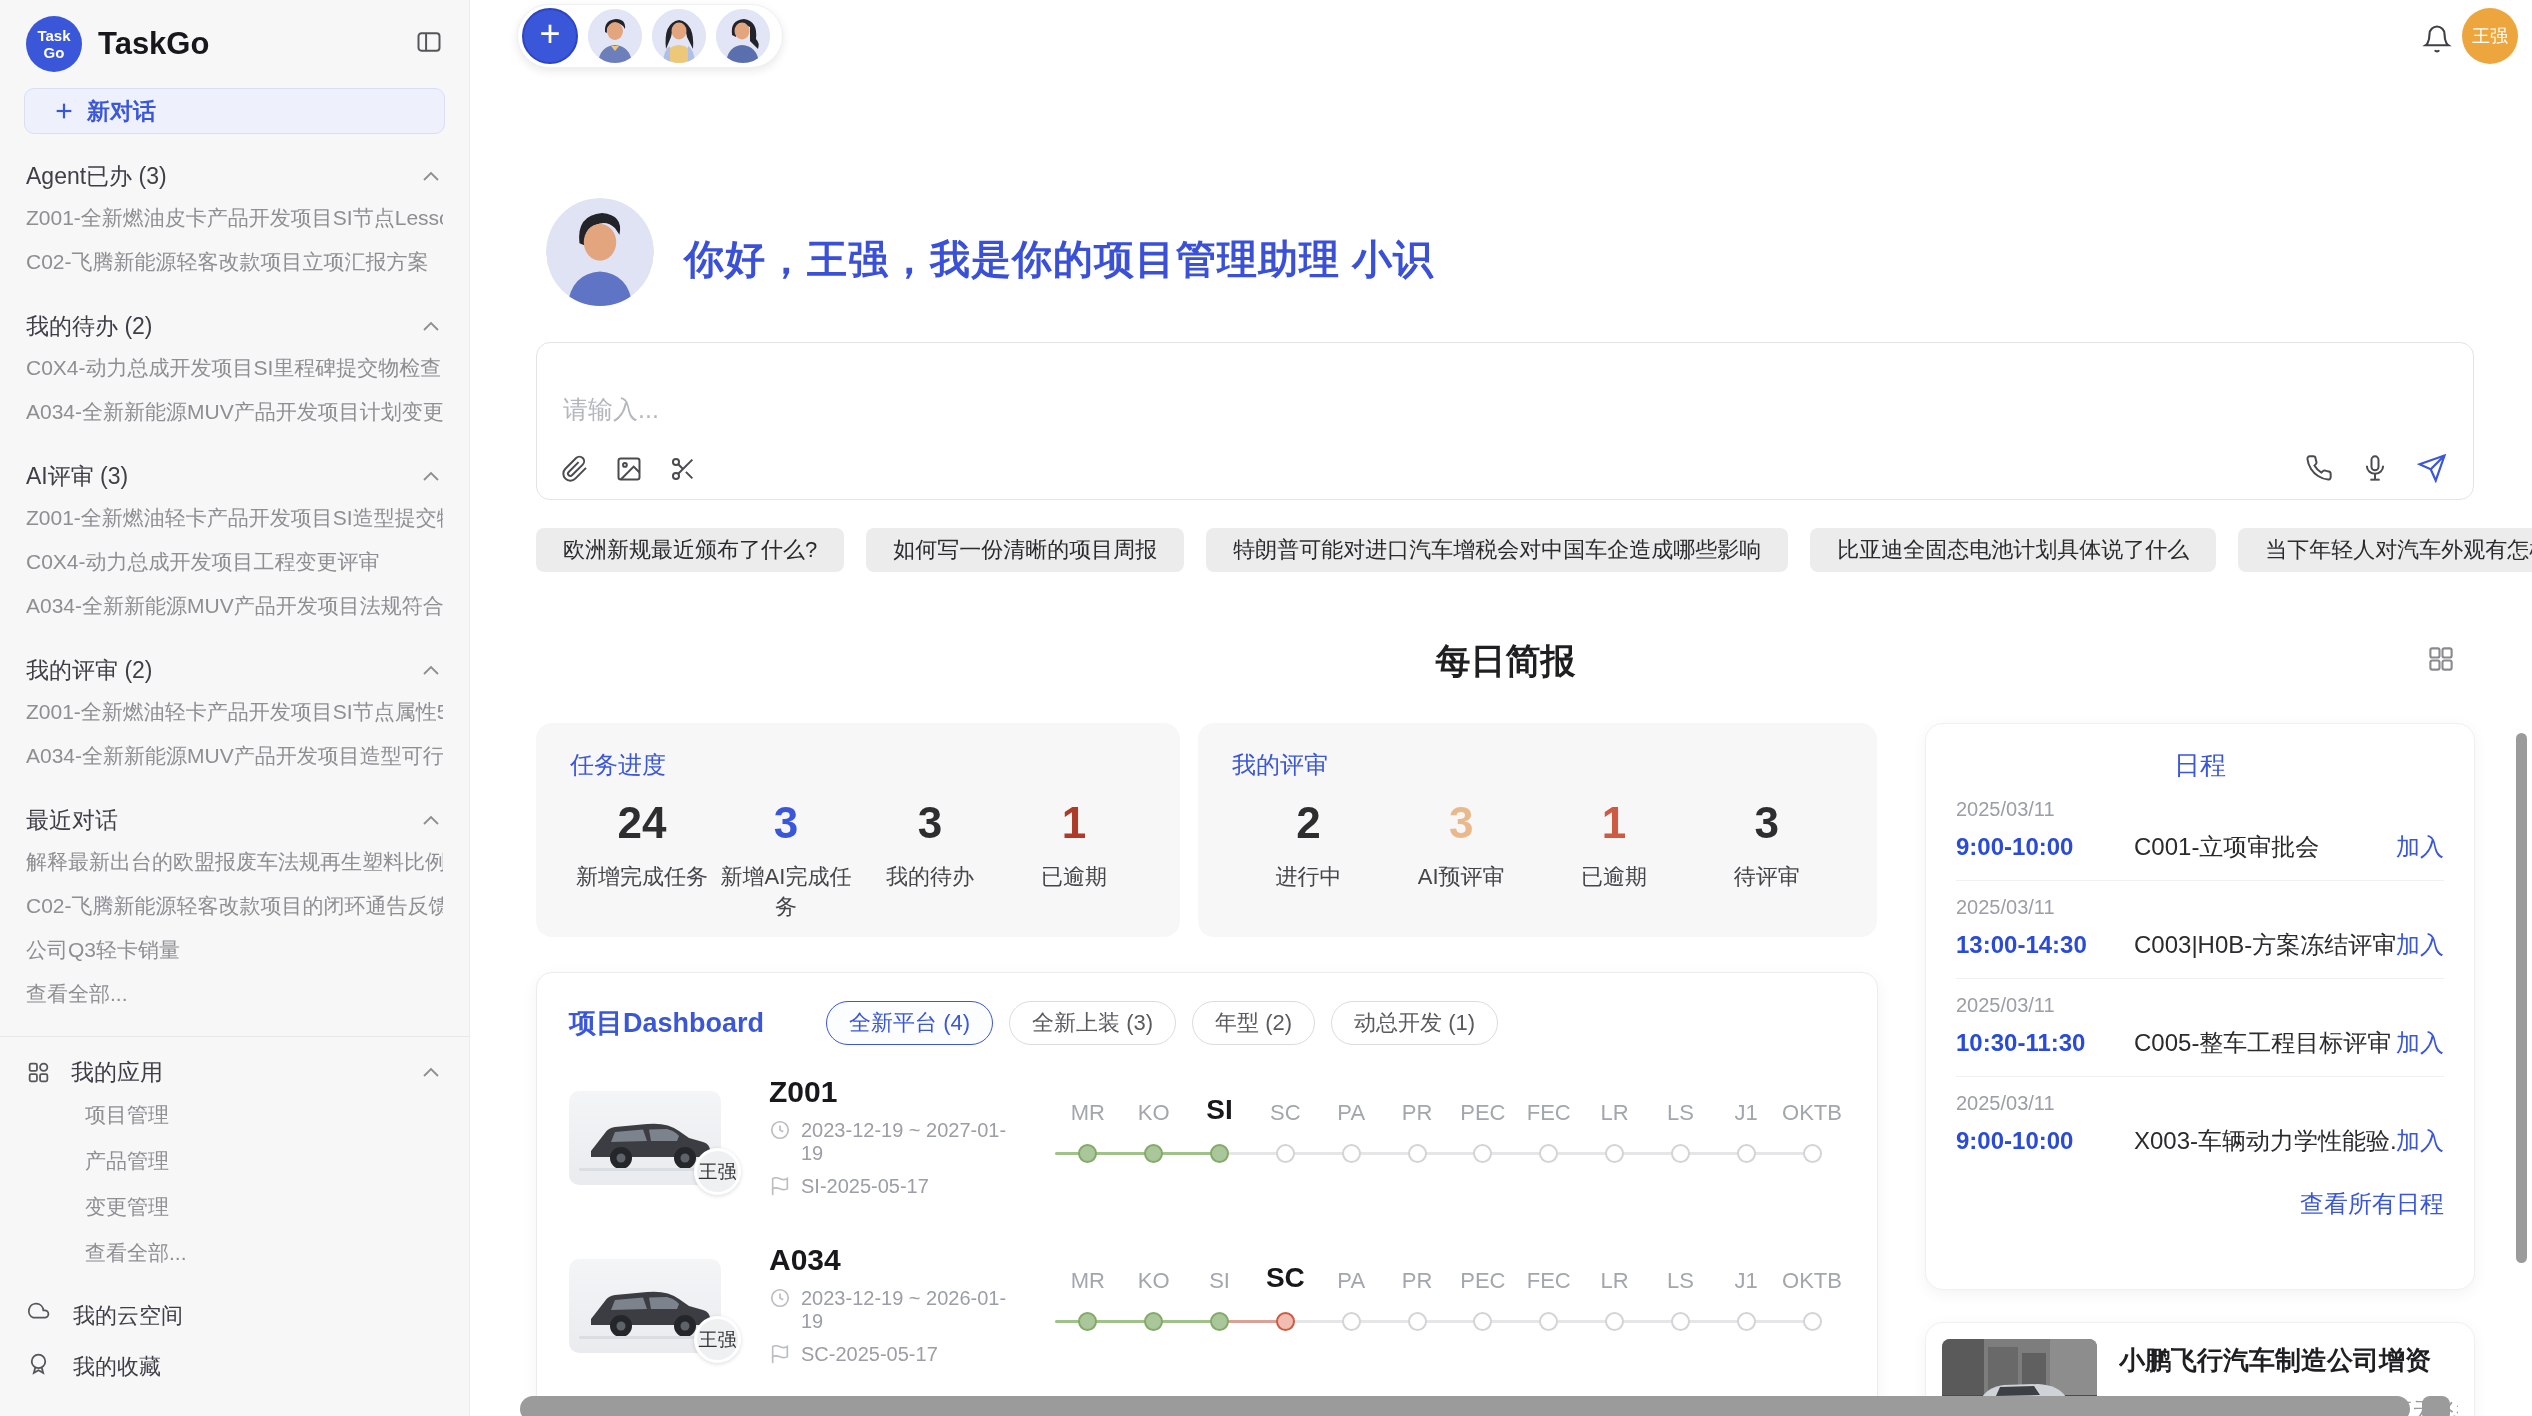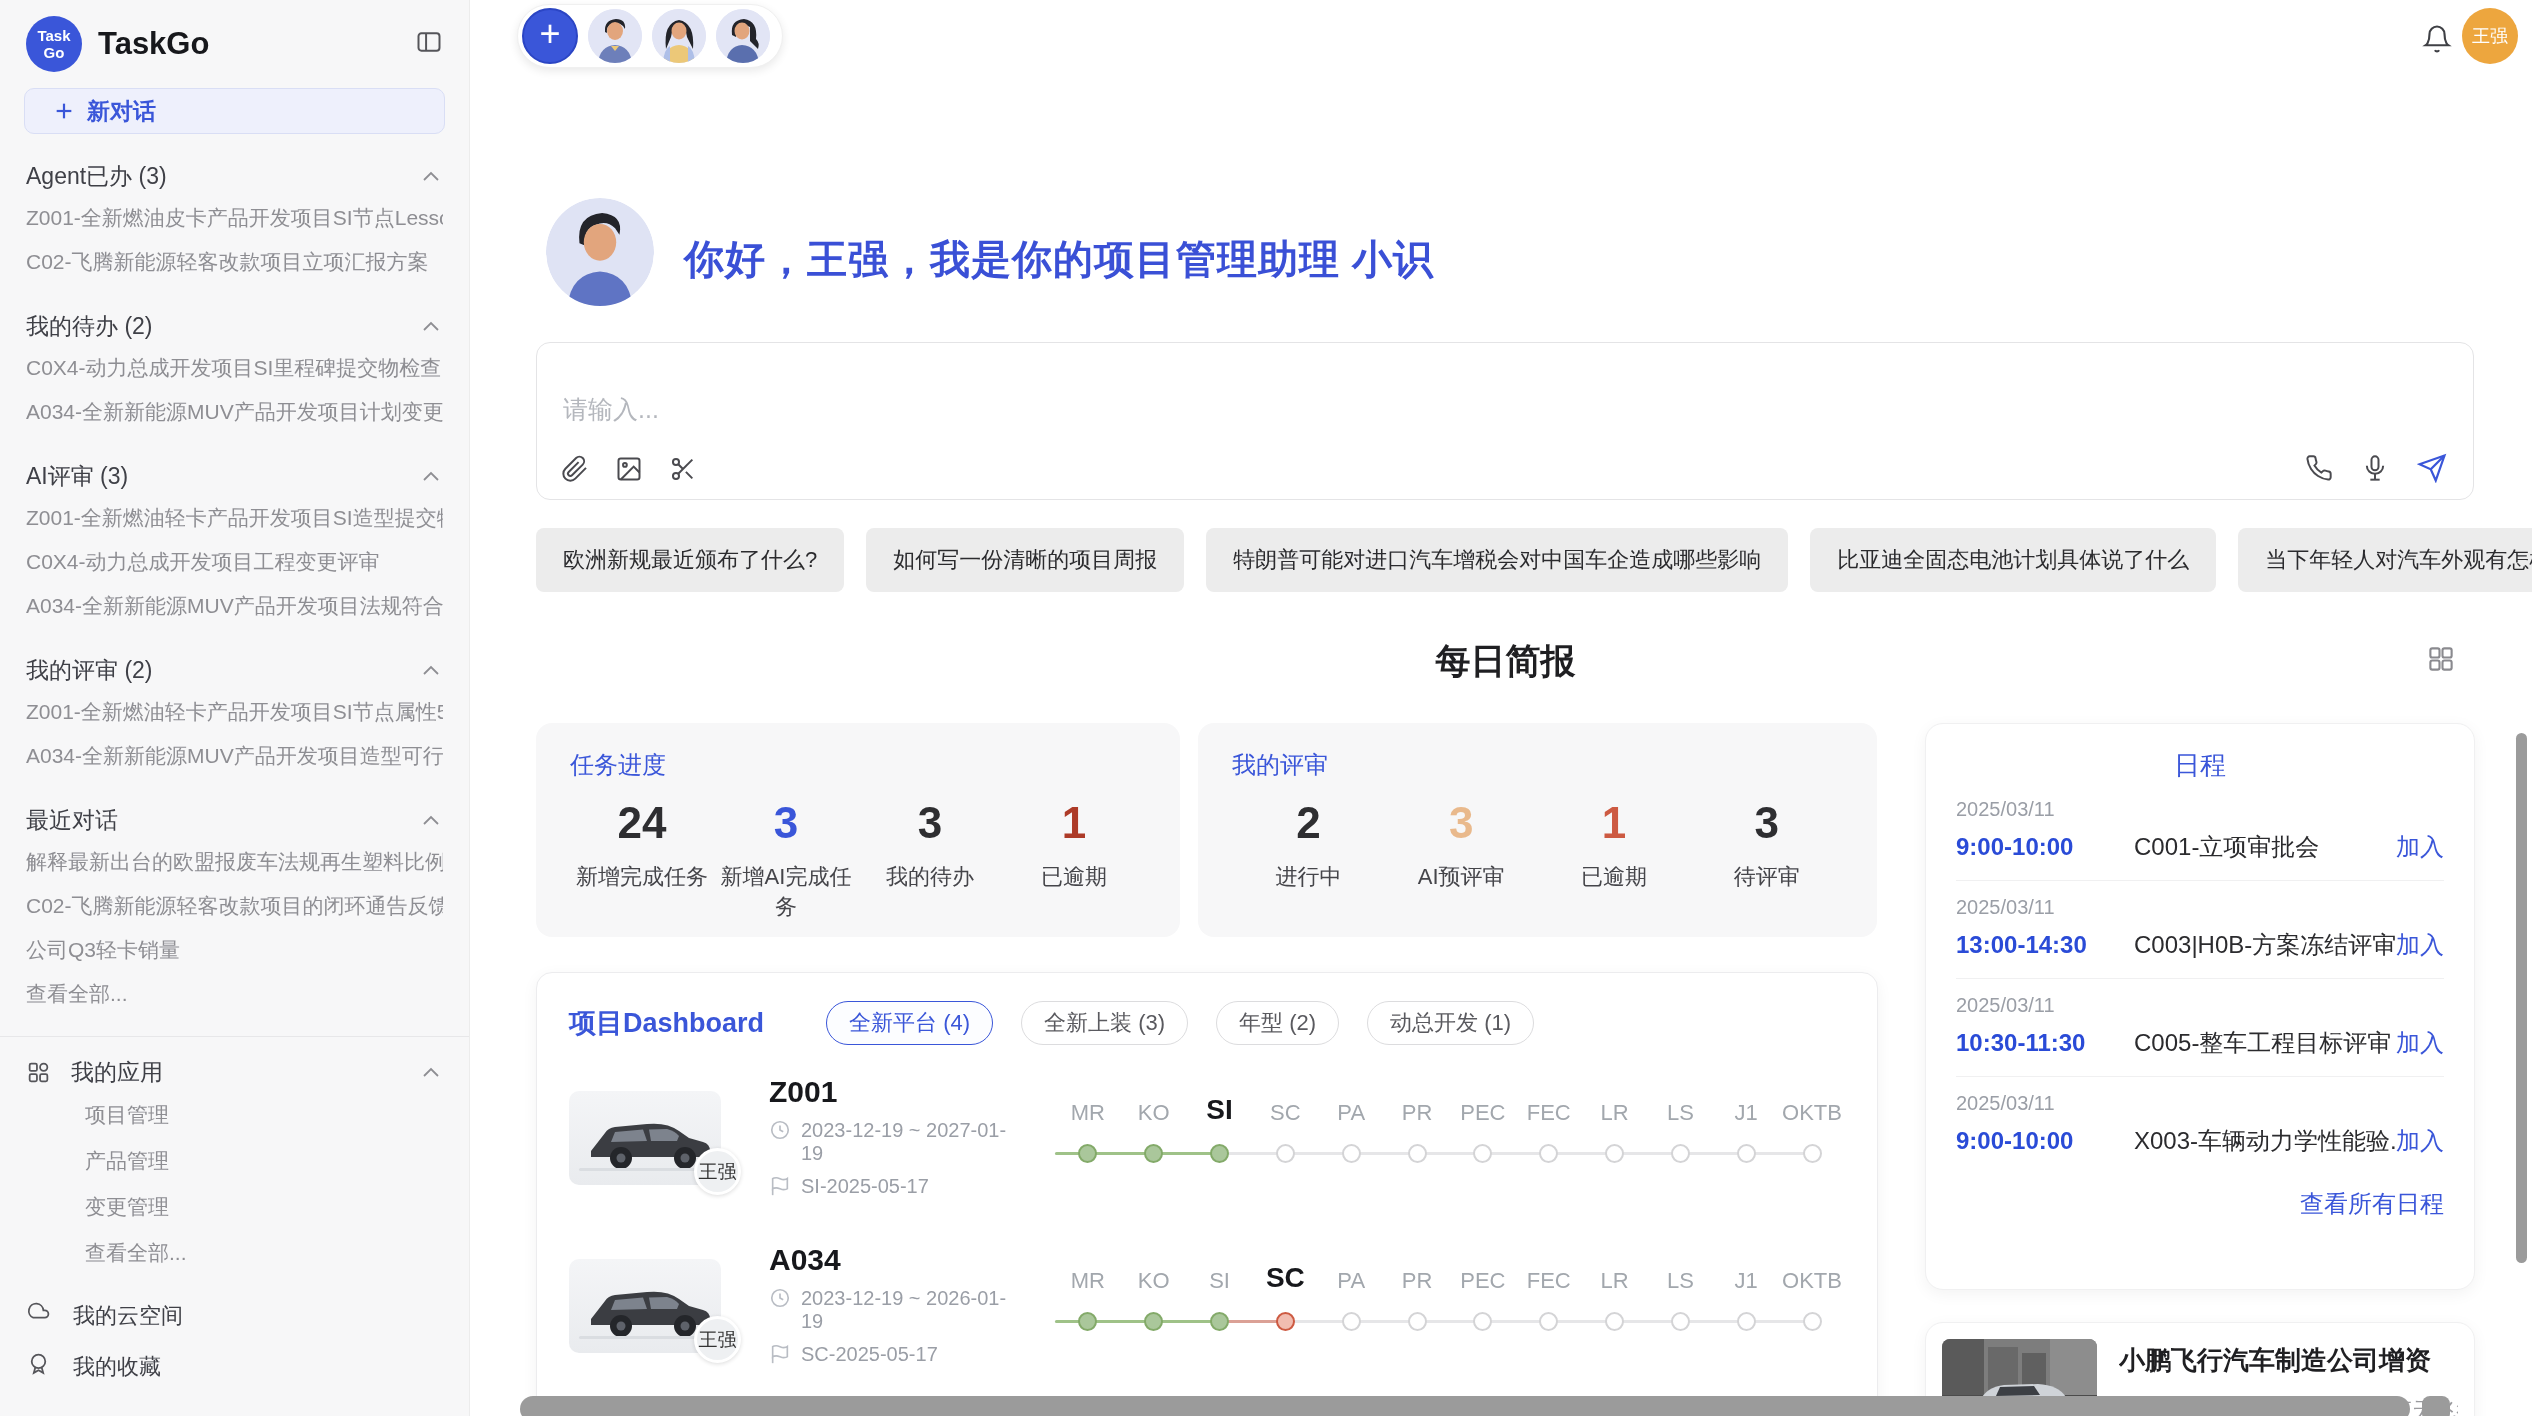--- a/index.html
+++ b/index.html
@@ -55,21 +55,21 @@
   .composer { position:absolute; left:66px; top:342px; width:1938px; height:158px;
     background:#fff; border:1px solid #e4e4e6; border-radius:14px; }
   .composer-input { position:absolute; left:26px; top:52px; width:1200px; border:none; outline:none;
     font-size:25px; color:#333; font-family:inherit; background:transparent; }
   .composer-input::placeholder { color:#b4b7bd; }
   .comp-icons-left { position:absolute; left:24px; bottom:16px; display:flex; gap:26px; }
   .comp-icons-right { position:absolute; right:26px; bottom:16px; display:flex; gap:28px; align-items:center; }
   .icon-btn { cursor:pointer; display:flex; align-items:center; }
 
   #chips { position:absolute; left:66px; top:528px; display:flex; gap:22px; }
-  .chip { height:64px; padding:0 27px; background:#ececec; border:none; border-radius:8px;
+  .chip { height:44px; padding:0 27px; background:#ececec; border:none; border-radius:8px;
     font-size:22px; color:#2b2b2e; display:flex; align-items:center; white-space:nowrap;
     cursor:pointer; font-family:inherit; }
 
   .briefing-title { position:absolute; left:66px; top:638px; width:1939px; text-align:center;
     font-size:35px; font-weight:700; color:#1f1f22; }
   .layout-icon { position:absolute; left:1956px; top:644px; cursor:pointer; }
 
   .stat-card { position:absolute; top:723px; height:214px; background:#f7f7f8; border-radius:16px;
     padding:26px 34px; }
   #card-0 { left:66px;  width:644px; }
@@ -80,21 +80,21 @@
   .stat-value { font-size:44px; font-weight:700; color:#2e2e31; line-height:1.25; }
   .stat-value.blue { color:#3a56d9; } .stat-value.orange { color:#e9b98c; }
   .stat-value.red { color:#cd5a42; } .stat-value.red-dark { color:#ad3b28; }
   .stat-label { font-size:22px; color:#45454a; margin-top:12px; }
 
   .dashboard { position:absolute; left:66px; top:972px; width:1342px; height:470px;
     background:#fff; border:1px solid #ececee; border-radius:16px;
     box-shadow:0 4px 16px rgba(0,0,0,.05); padding:28px 32px; overflow:hidden; }
   .dash-head { display:flex; align-items:center; }
   .dash-title { font-size:27px; color:#3a56d9; font-weight:600; }
-  #filters { display:flex; gap:28px; margin-left:62px;align-items:center; }
+  #filters { display:flex; gap:16px; margin-left:62px;align-items:center; }
   .fchip { height:44px; padding:0 22px; border-radius:22px; border:1px solid #dcdcde;
     background:#fff; color:#5a5a5f; font-size:22px; display:flex; align-items:center;
     cursor:pointer; font-family:inherit; white-space:nowrap; }
   .fchip.active { border-color:#3a56d9; color:#3a56d9; background:#fcfdff; }
 
   .proj-row { display:flex; align-items:center; height:150px; margin-top:18px; }
   .proj-car { width:152px; height:94px; border-radius:10px; position:relative;
     background:linear-gradient(180deg,#f4f5f7 0%,#e9ebee 100%); flex:none; }
   .owner-badge { position:absolute; right:-20px; bottom:-10px; width:47px; height:47px;
     border-radius:50%; background:#eef0f2; border:3px solid #fff; display:flex; align-items:center;

